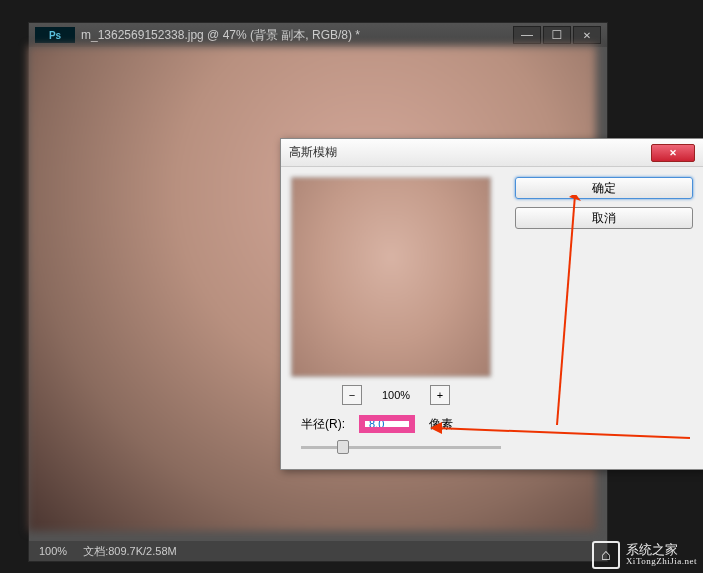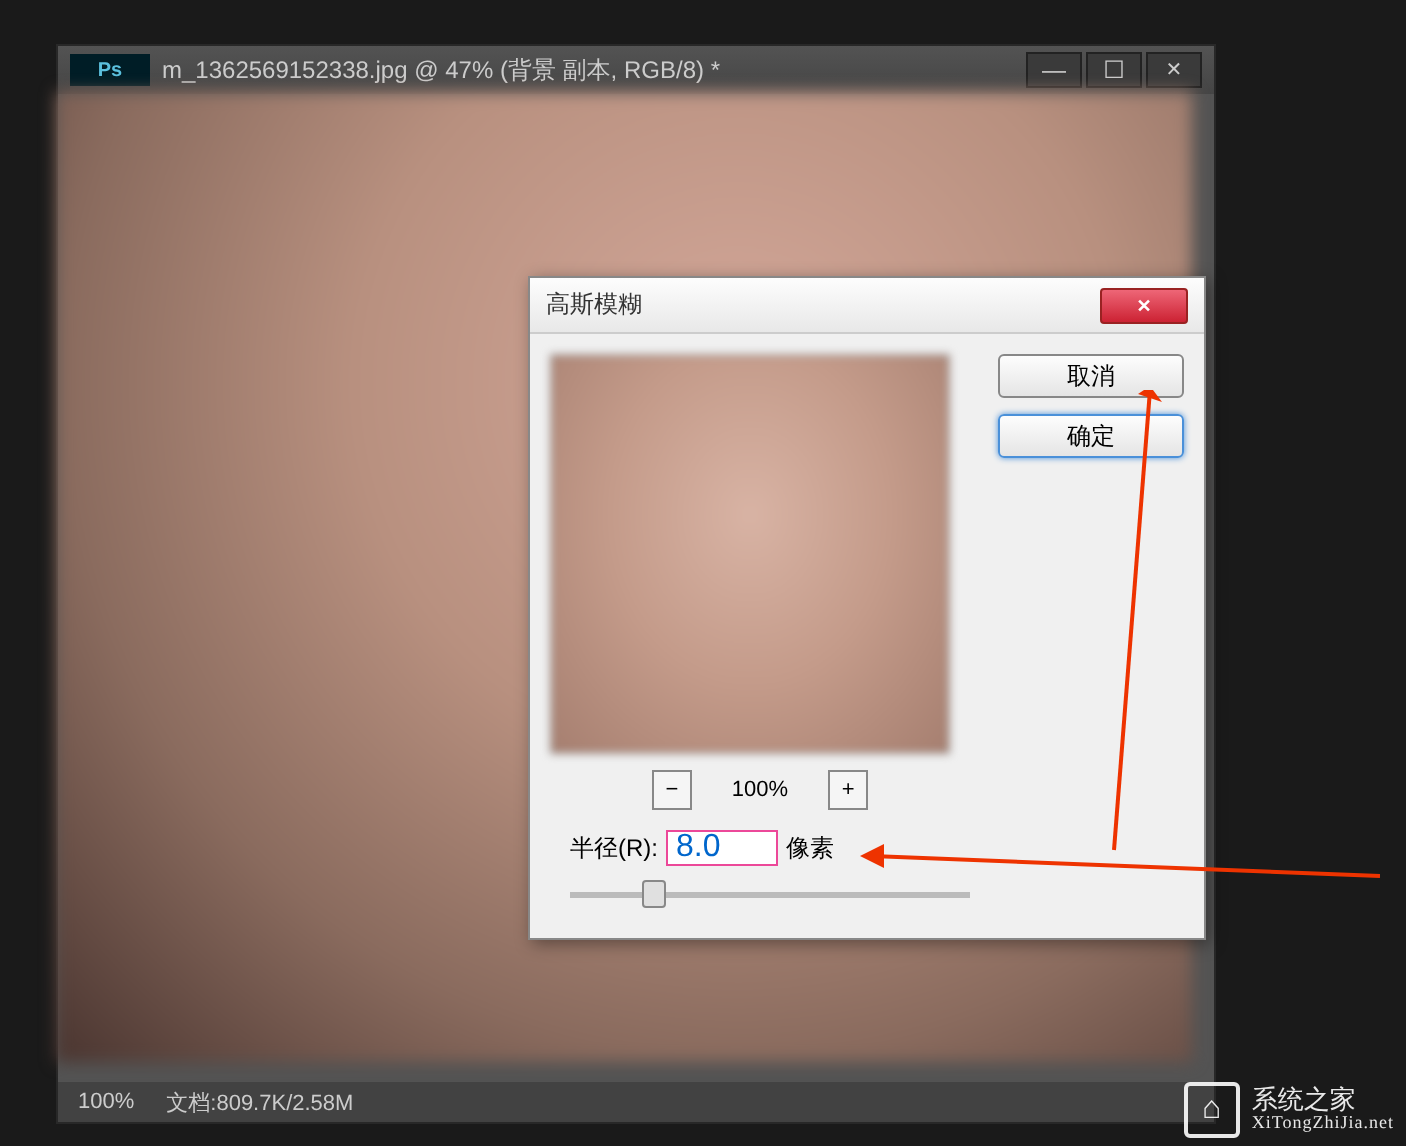--- a/index.html
+++ b/index.html
@@ -60,22 +60,22 @@
       top: 46px;
       left: 28px;
       width: 568px;
       height: 485px;
       background: radial-gradient(ellipse at 60% 30%, #d4a89a 0%, #b8907f 40%, #8a6b5e 70%, #4a3530 100%);
       filter: blur(4px);
     }
     .dialog {
       position: absolute;
       top: 138px;
-      left: 264px;
-      width: 339px;
+      left: 280px;
+      width: 424px;
       height: 332px;
       background: #f0f0f0;
       border: 1px solid #888;
       box-shadow: 2px 2px 8px rgba(0,0,0,0.4);
     }
     .dialog-titlebar {
       height: 28px;
       background: linear-gradient(#fdfdfd, #e8e8e8);
       border-bottom: 1px solid #ccc;
       display: flex;
@@ -154,29 +154,29 @@
       gap: 4px;
       margin-top: 4px;
       font-size: 12px;
     }
     .radius-row {
       position: absolute;
       bottom: 36px;
       left: 20px;
       display: flex;
       align-items: center;
-      gap: 4px;
+      gap: 14px;
       font-size: 12px;
     }
     .radius-input {
       width: 56px;
       height: 18px;
-      border: 1px solid #ec4899;
+      border: 6px solid #ec4899;
       padding: 0 4px;
-      font-size: 16px;
+      font-size: 11px;
       color: #0066cc;
       background: #fff;
     }
     .slider {
       position: absolute;
       bottom: 14px;
       left: 20px;
       width: 200px;
       height: 16px;
       display: flex;
@@ -271,22 +271,22 @@
   <div class="dialog-body">
     <div class="preview-area">
       <div class="preview-box"></div>
       <div class="zoom-row">
         <div class="zoom-btn">−</div>
         <span>100%</span>
         <div class="zoom-btn">+</div>
       </div>
     </div>
     <div class="buttons-col">
+      <div class="d-btn primary">确定</div>
       <div class="d-btn">取消</div>
-      <div class="d-btn primary">确定</div>
     </div>
   </div>
   <div class="radius-row">
     <span>半径(R):</span>
     <input class="radius-input" value="8.0" style="">
     <span>像素</span>
   </div>
   <div class="slider">
     <div class="slider-track">
       <div class="slider-thumb"></div>

